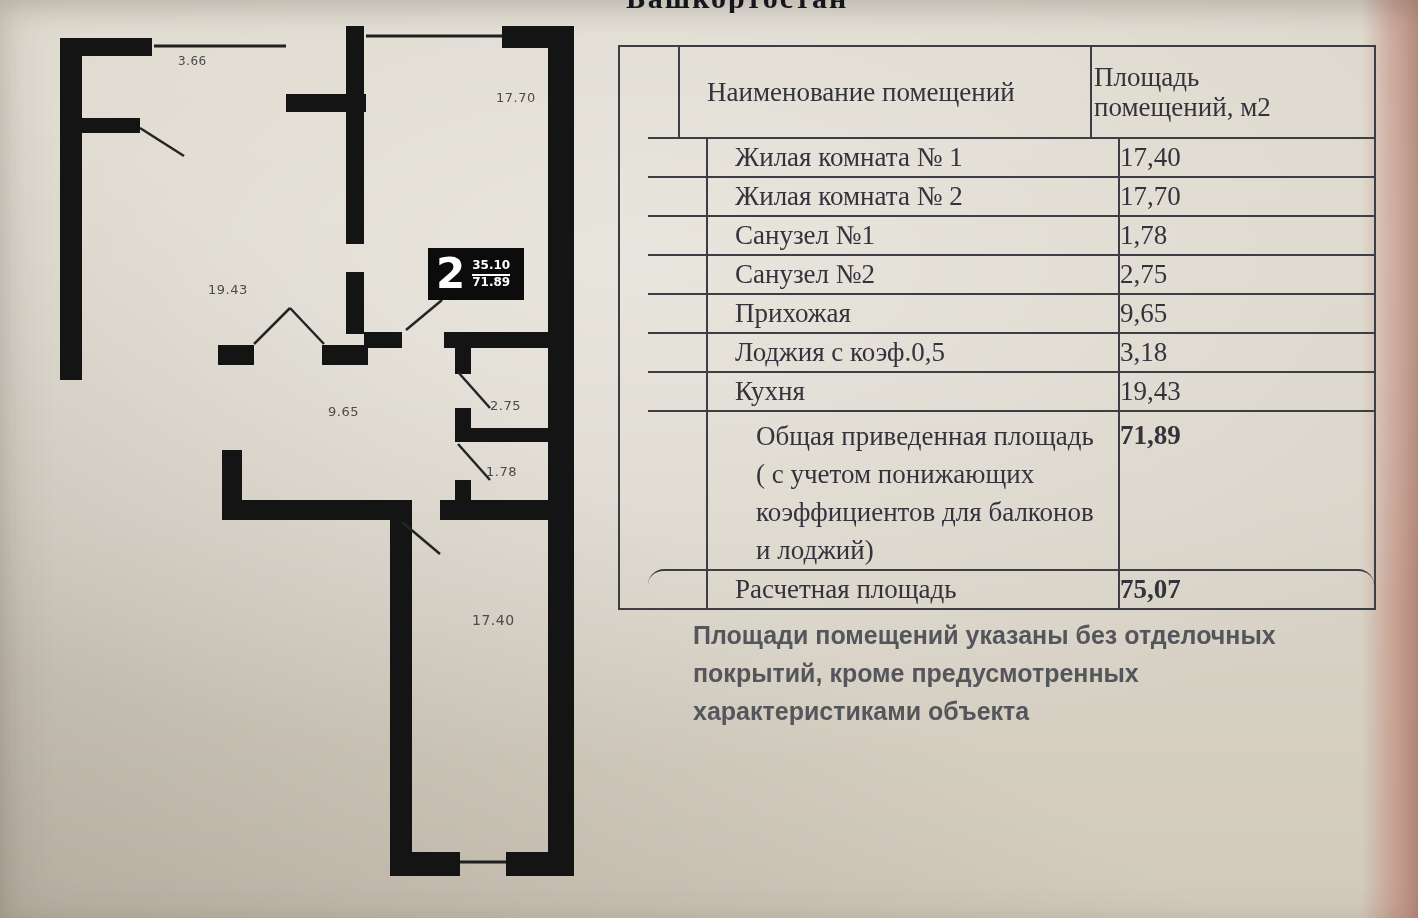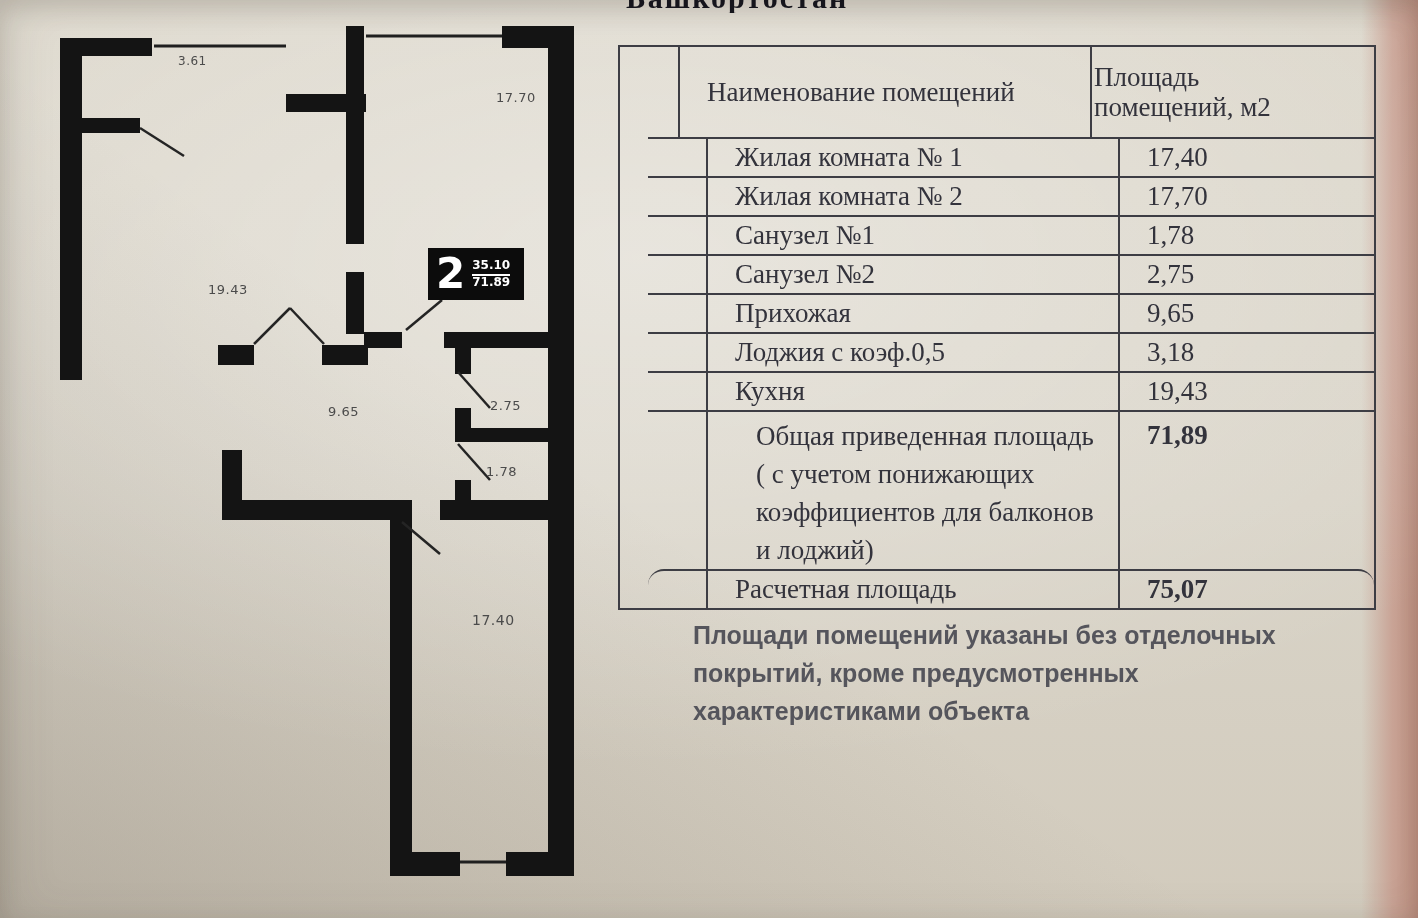--- a/index.html
+++ b/index.html
@@ -51,21 +51,21 @@
     border:2px solid #3d3d44;
     box-sizing:border-box;
     color:#33333c;
   }
   .tr{display:flex;min-height:37px;}
   .tr + .tr{border-top:2px solid #3d3d44;margin-left:28px;}
   .td{box-sizing:border-box;display:flex;align-items:center;font-size:27px;}
   .td + .td{border-left:2px solid #3d3d44;}
   .td-idx{width:58px;flex:0 0 58px;}
   .td-name{width:412px;flex:0 0 412px;padding-left:27px;padding-right:14px;line-height:37px;}
-  .td-area{flex:1 1 auto;padding-left:27px;}
+  .td-area{flex:1 1 auto;}
   .tr-header{min-height:90px;}
   .th-area{flex-direction:column;align-items:flex-start;justify-content:center;padding-left:2px;line-height:30px;}
   .tr-big{min-height:142px;}
   .tr-big .td-name{align-items:flex-start;padding-top:5px;line-height:38px;padding-left:48px;}
   .tr-big .td-area{align-items:flex-start;padding-top:8px;}
   .tr-last{min-height:36px;border-radius:16px;}
   .bold-val{font-weight:bold;}
 
   
   .note{
@@ -128,21 +128,21 @@
     </svg>
 
     <div class="badge">
       <span class="badge-num">2</span>
       <span class="badge-frac">
         <span class="frac-top">35.10</span>
         <span class="frac-bot">71.89</span>
       </span>
     </div>
 
-    <span class="pl" style="left:138px;top:34px;font-size:12px;">3.61</span>
+    <span class="pl" style="left:138px;top:34px;font-size:12px;">3.66</span>
     <span class="pl" style="left:412px;top:70px;font-size:13px;margin-left:44px;">17.70</span>
     <span class="pl" style="left:168px;top:262px;font-size:13px;">19.43</span>
     <span class="pl" style="left:288px;top:384px;font-size:13px;">9.65</span>
     <span class="pl" style="left:450px;top:378px;font-size:13px;">2.75</span>
     <span class="pl" style="left:446px;top:444px;font-size:13px;">1.78</span>
     <span class="pl" style="left:432px;top:592px;font-size:14px;">17.40</span>
   </div>
 
   <div class="flat-table">
 

